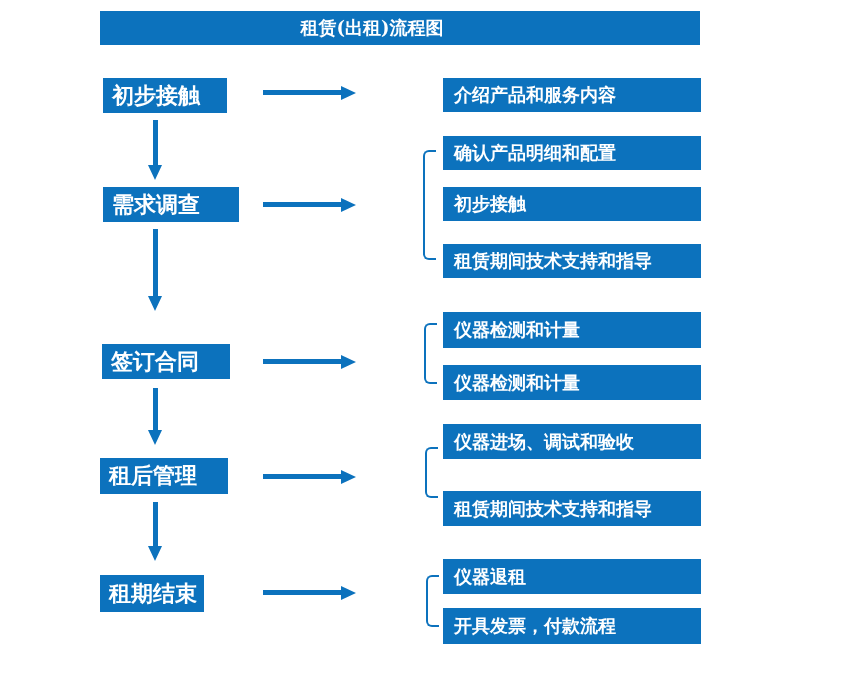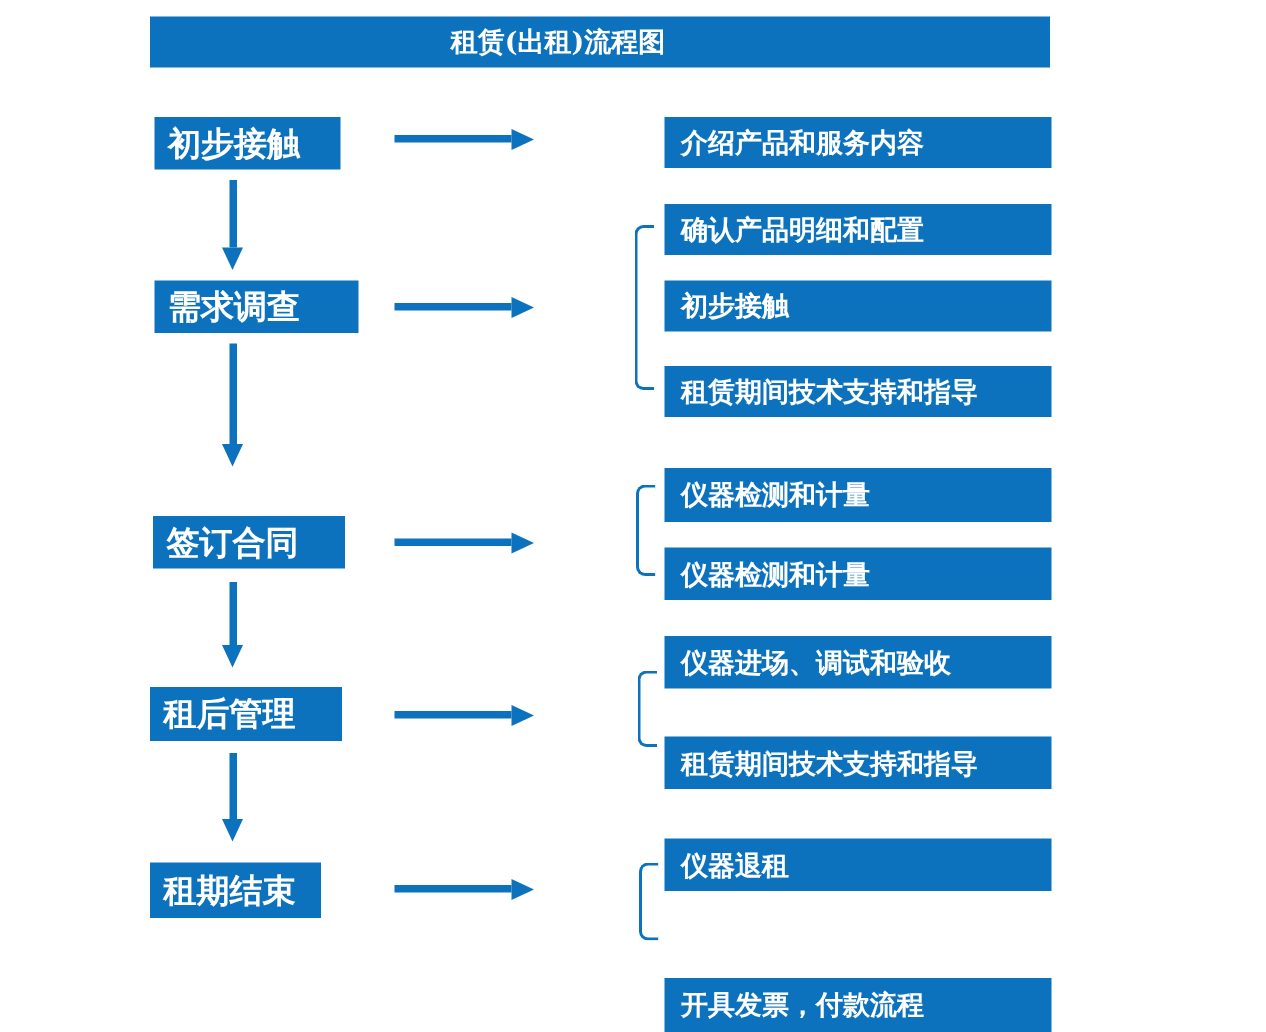--- a/index.html
+++ b/index.html
@@ -51,32 +51,32 @@
     border-left:2px solid var(--primary);
     border-top:2px solid var(--primary);
     border-bottom:2px solid var(--primary);
     border-radius:6px 0 0 6px;
   }
   
   #s0 { left:103px; top:78px;  width:124px; height:35px;font-family:Liberation Mono, monospace; }
   #s1 { left:103px; top:187px; width:136px; height:35px; }
   #s2 { left:102px; top:344px; width:128px; height:35px; }
   #s3 { left:100px; top:458px; width:128px; height:36px; }
-  #s4 { left:100px; top:575px; width:114px; height:37px; }
+  #s4 { left:100px; top:575px; width:104px; height:37px; }
   
   #d0 { top:78px;  height:34px; }
   #d1 { top:136px; height:34px; }
   #d2 { top:187px; height:34px; }
   #d3 { top:244px; height:34px; }
   #d4 { top:312px; height:36px; }
   #d5 { top:365px; height:35px; }
   #d6 { top:424px; height:35px;text-align:right; }
   #d7 { top:491px; height:35px; }
   #d8 { top:559px; height:35px; }
-  #d9 { top:608px; height:36px;margin-top:44px; }
+  #d9 { top:608px; height:36px; }
   
   #ha0 { left:263px; top:90px;  width:78px; }
   #ha1 { left:263px; top:202px; width:78px; }
   #ha2 { left:263px; top:359px; width:78px; }
   #ha3 { left:263px; top:474px; width:78px; }
   #ha4 { left:263px; top:590px; width:78px; }
   
   #va0 { top:120px; height:45px; }
   #va1 { top:229px; height:67px; }
   #va2 { top:388px; height:42px; }

